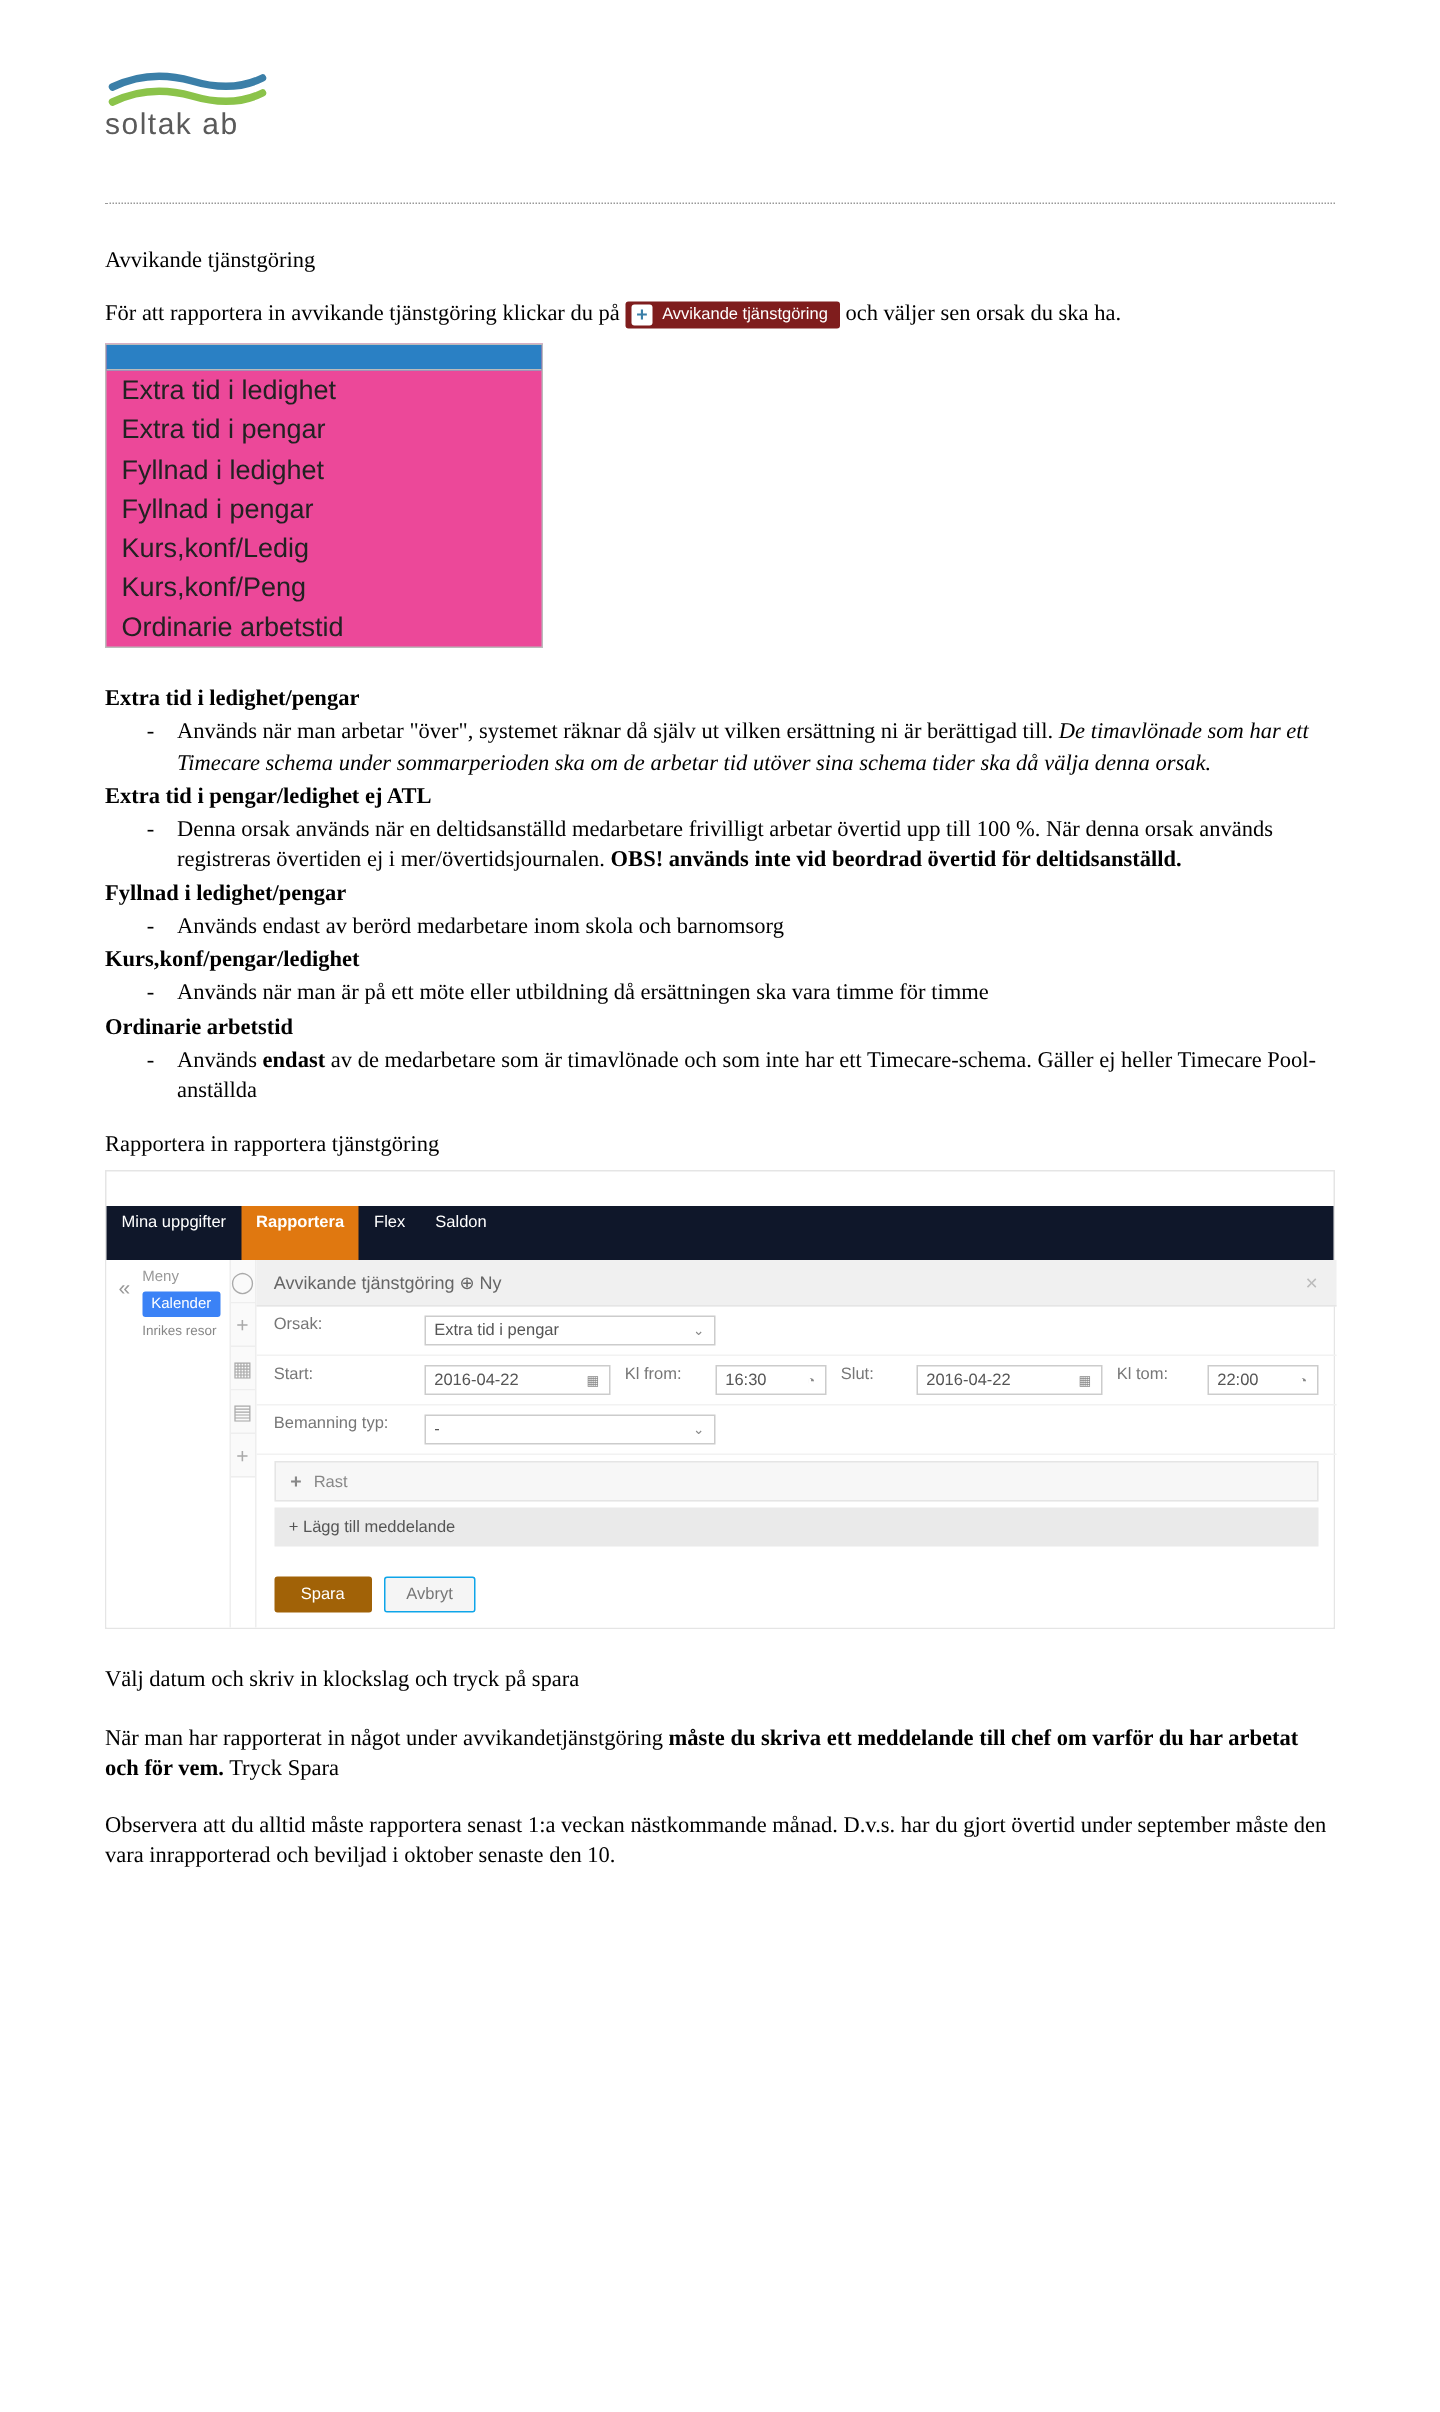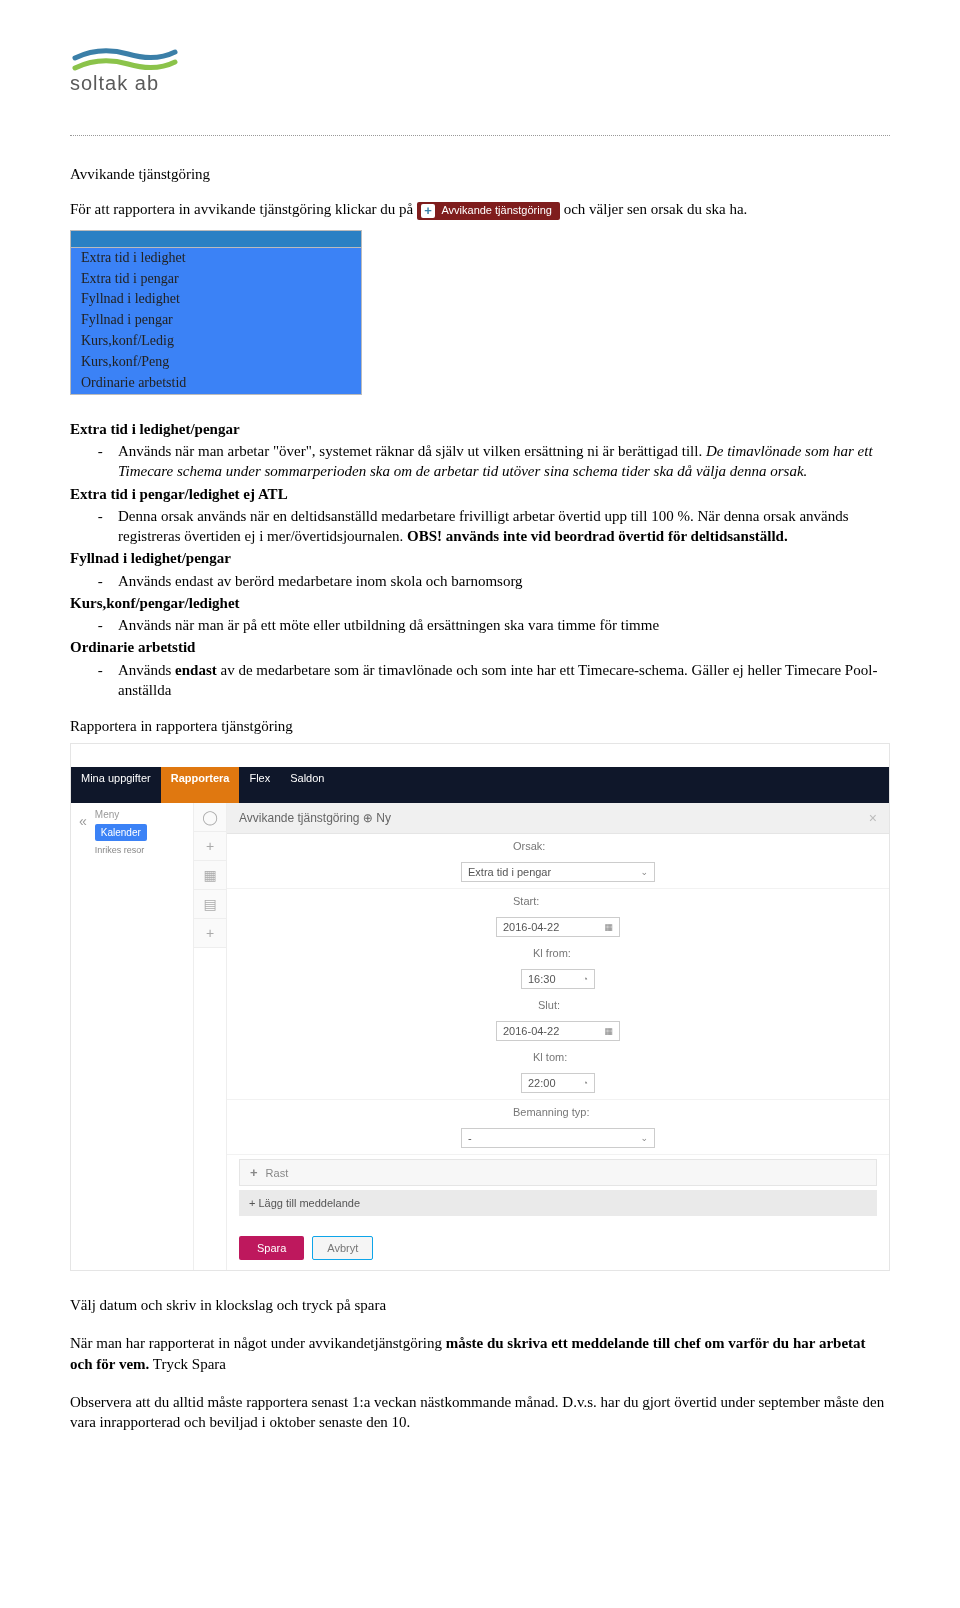--- a/index.html
+++ b/index.html
@@ -58,24 +58,24 @@
     font-weight: bold;
     border-radius: 2px;
     margin-right: 4px;
     vertical-align: middle;
     font-size: 13px;
   }
   .dropdown-box {
     border: 1px solid #bbb;
     width: 290px;
     margin: 10px 0 24px 0;
-    font-family: Liberation Serif, serif;
-    font-size: 14px;
+    font-family: Liberation Sans, sans-serif;
+    font-size: 18px;
     color: #222;
-    background: #3b82f6;
+    background: #ec4899;
   }
   .dropdown-box .blue-bar {
     background: #2a80c4;
     height: 16px;
     border-bottom: 1px solid #bbb;
   }
   .dropdown-box .opt {
     padding: 1px 10px;
     line-height: 1.35;
   }
@@ -170,25 +170,23 @@
     font-size: 12px;
     border-bottom: 1px solid #e5e5e5;
     display: flex;
     align-items: center;
     justify-content: space-between;
     text-align: right;
   }
   .main-form .hdr .close { color: #bbb; font-size: 14px; }
   .form-row {
     display: flex;
-    align-items: center;
     padding: 6px 12px;
     gap: 10px;
     border-bottom: 1px solid #f2f2f2;
-    flex-direction: column;
   }
   .form-row .lbl { width: 90px; color: #777; font-size: 11px; }
   .finput {
     border: 1px solid #ccc;
     padding: 3px 6px;
     background: #fff;
     font-size: 11px;
     color: #555;
     display: flex;
     align-items: center;
@@ -197,21 +195,21 @@
   .finput .caret { color: #888; font-size: 9px; }
   .w180 { width: 180px; }
   .w110 { width: 110px; }
   .w60 { width: 60px; }
   .actions {
     padding: 10px 12px;
     display: flex;
     gap: 8px;
   }
   .btn-save {
-    background: #be185d;
+    background: #a16207;
     color: #fff;
     padding: 6px 18px;
     border-radius: 2px;
     font-size: 11px;
   }
   .btn-cancel {
     background: #f5f5f5;
     border: 1px solid #0ea5e9;
     color: #777;
     padding: 5px 14px;

